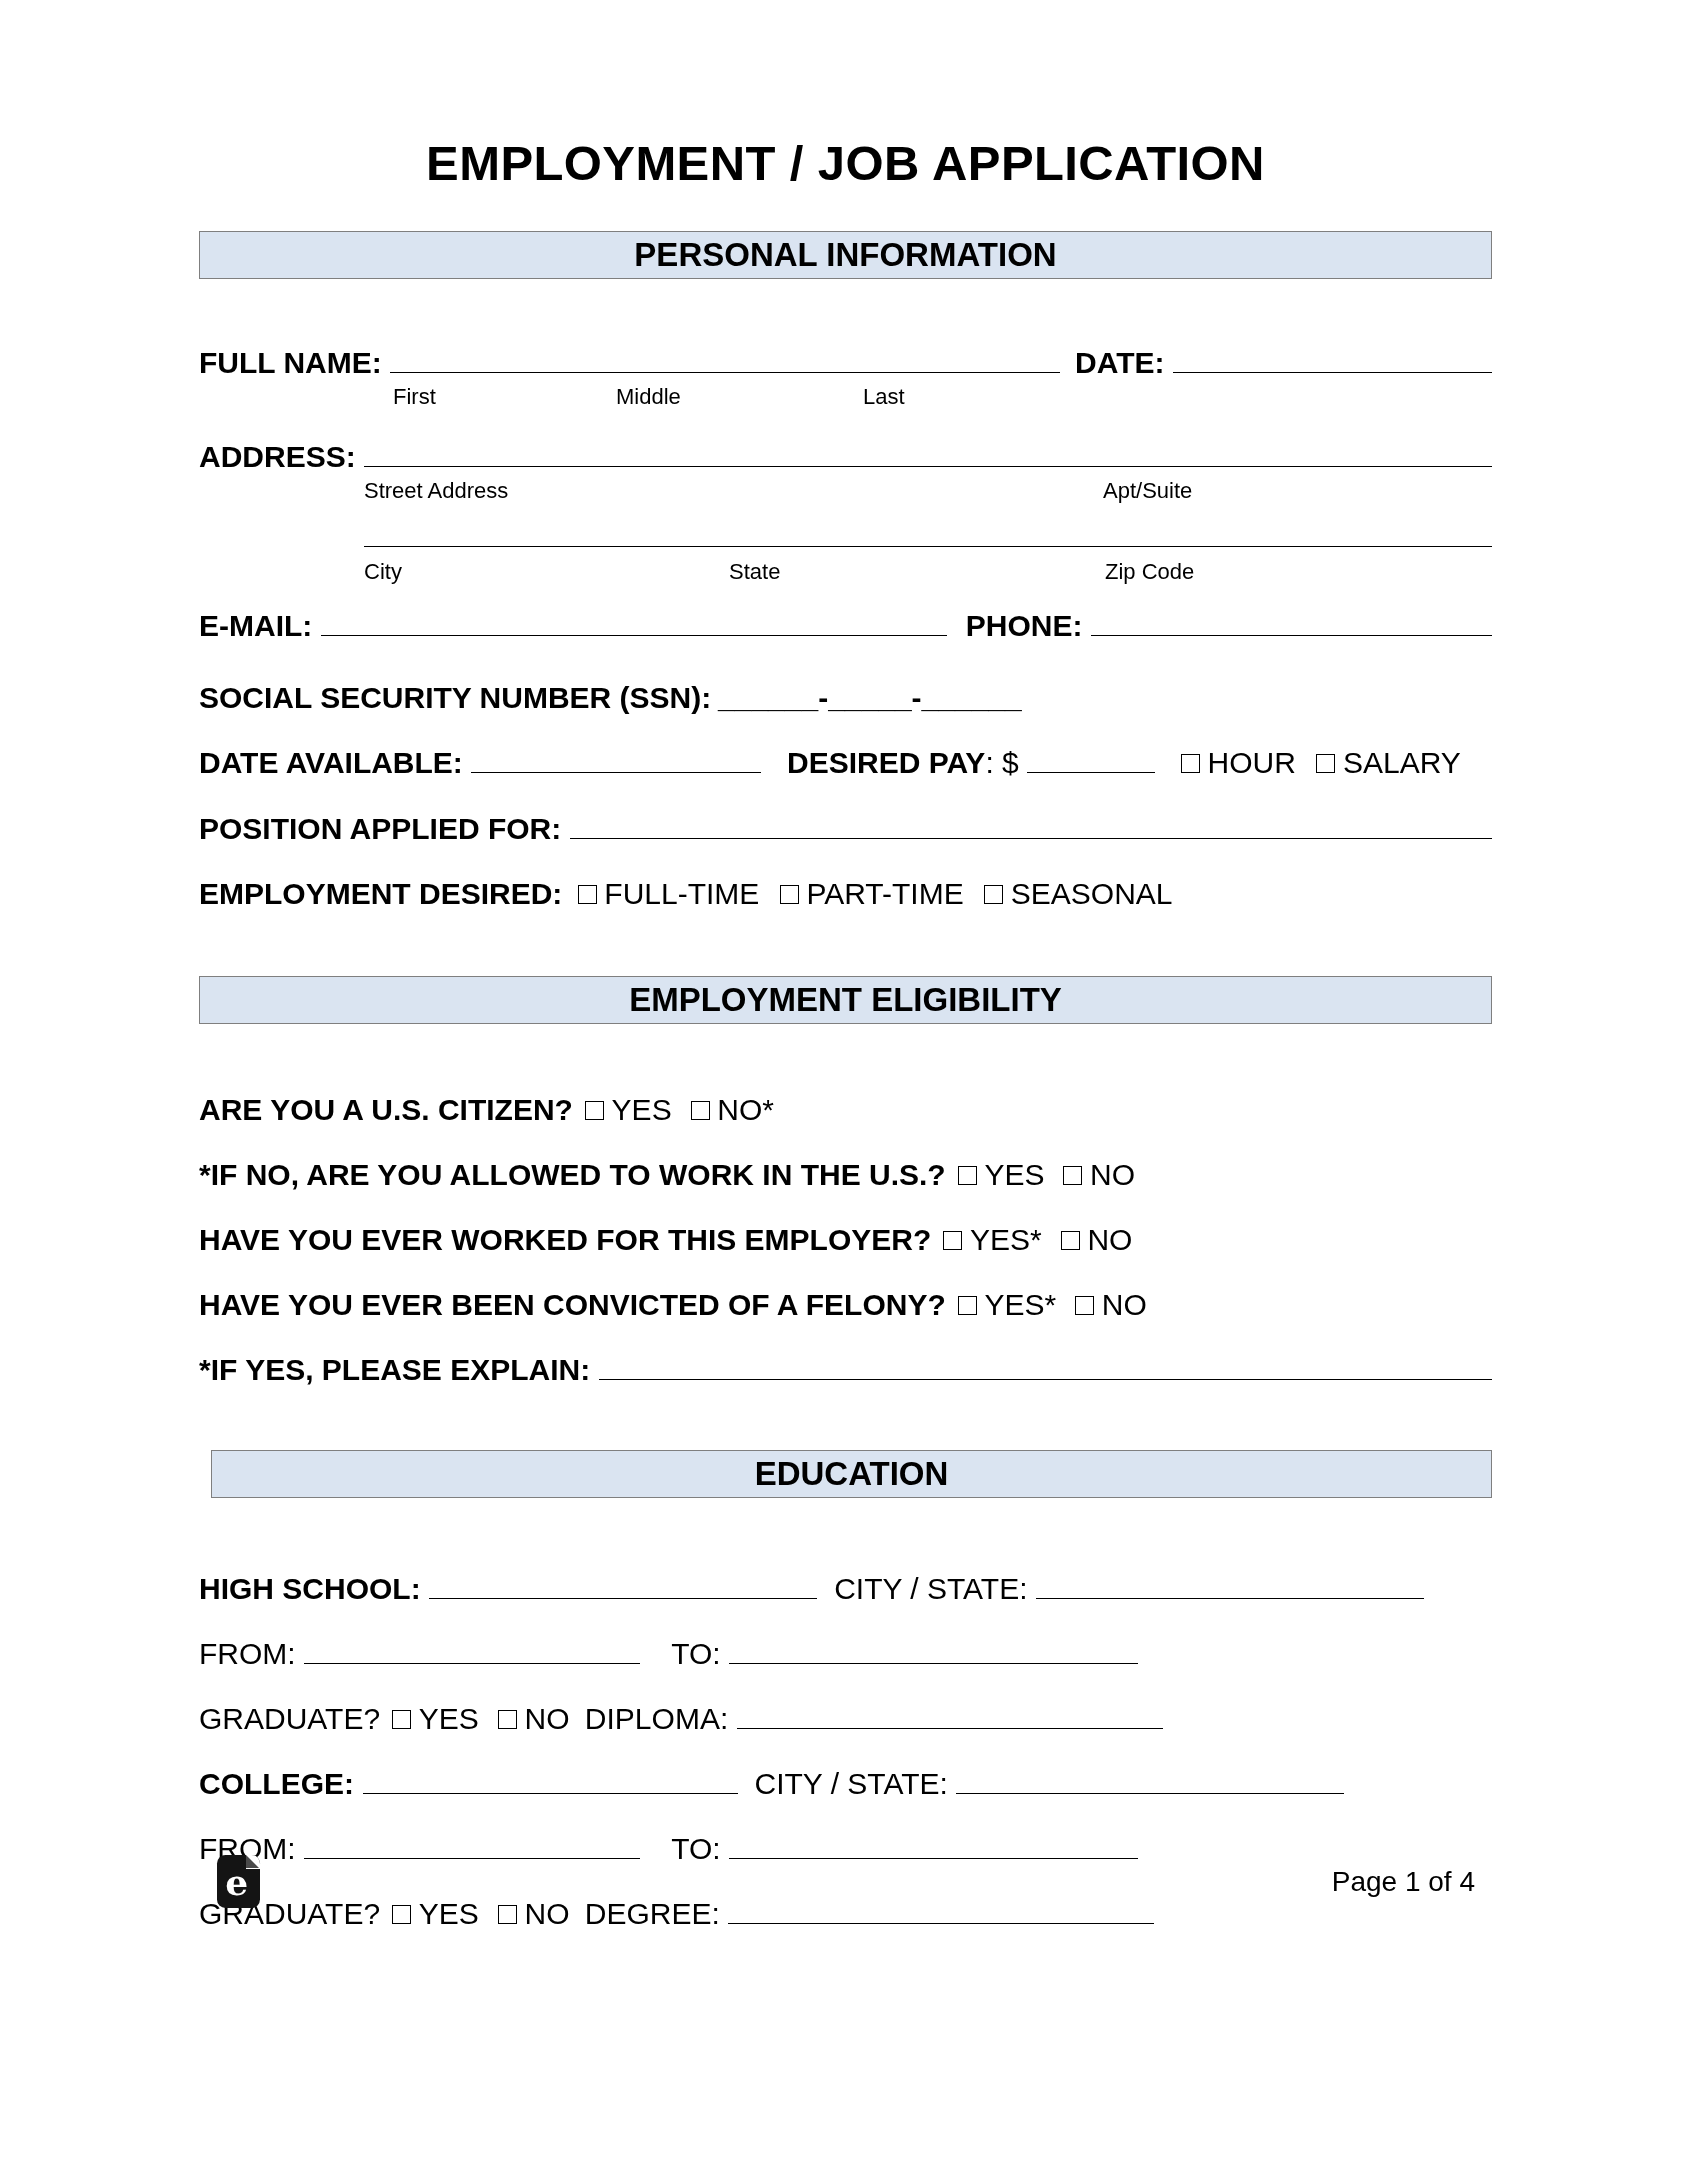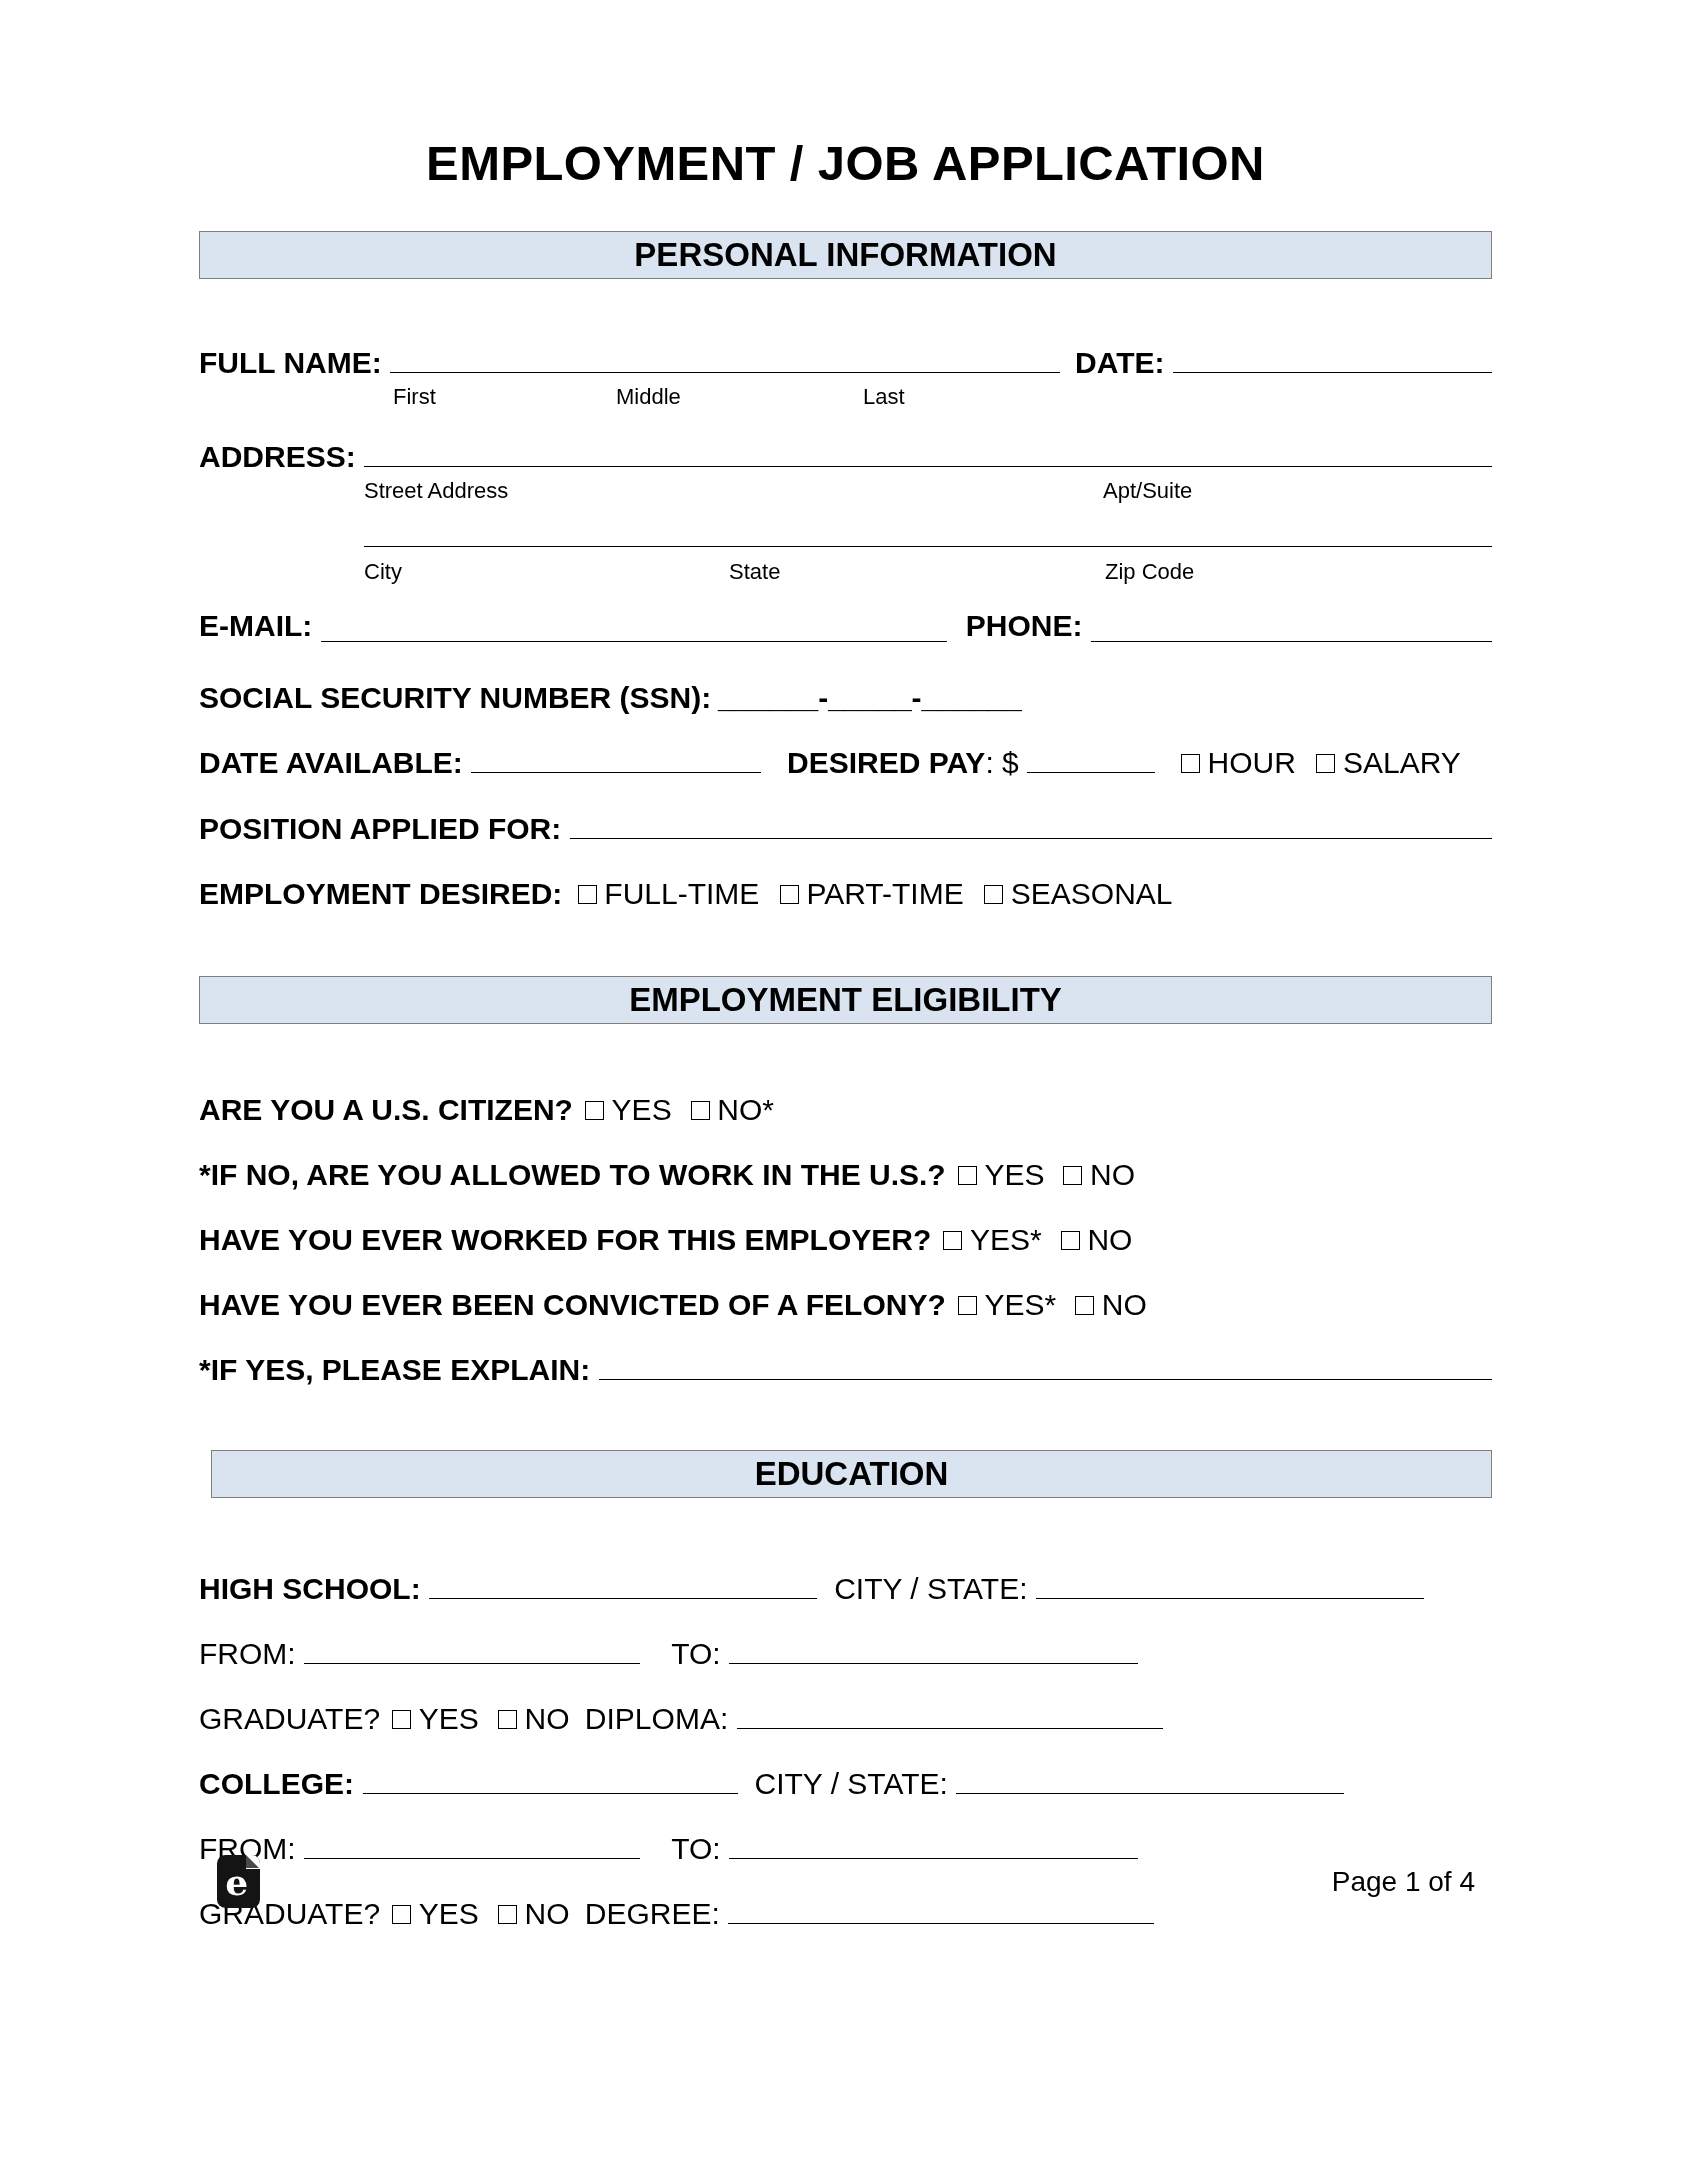--- a/index.html
+++ b/index.html
@@ -38,21 +38,21 @@
   .p-city { left:165px; } .p-state { left:530px; } .p-zip { left:906px; }
 
   
   .r-fullname { margin-top:67px; }
   .r-namesubs { margin-top:1.7px; }
   .r-address { margin-top:31.5px; }
   .r-addrsubs { margin-top:1.7px; }
   .r-address2 { margin-top:19px; }
   .r-address2 .line { margin-left:165px; }
   .r-citysubs { margin-top:15.3px; }
-  .r-email { margin-top:25.6px;align-items:center; }
+  .r-email { margin-top:25.6px; }
   .r-ssn { margin-top:38px; }
   .r-pay { margin-top:31px; }
   .r-position { margin-top:32px; }
   .r-desired { margin-top:31px; }
   .r-q1 { margin-top:69px; }
   .r-q { margin-top:31px; }
   .r-hs { margin-top:74px; }
   .r-edu { margin-top:31px; }
 
   

